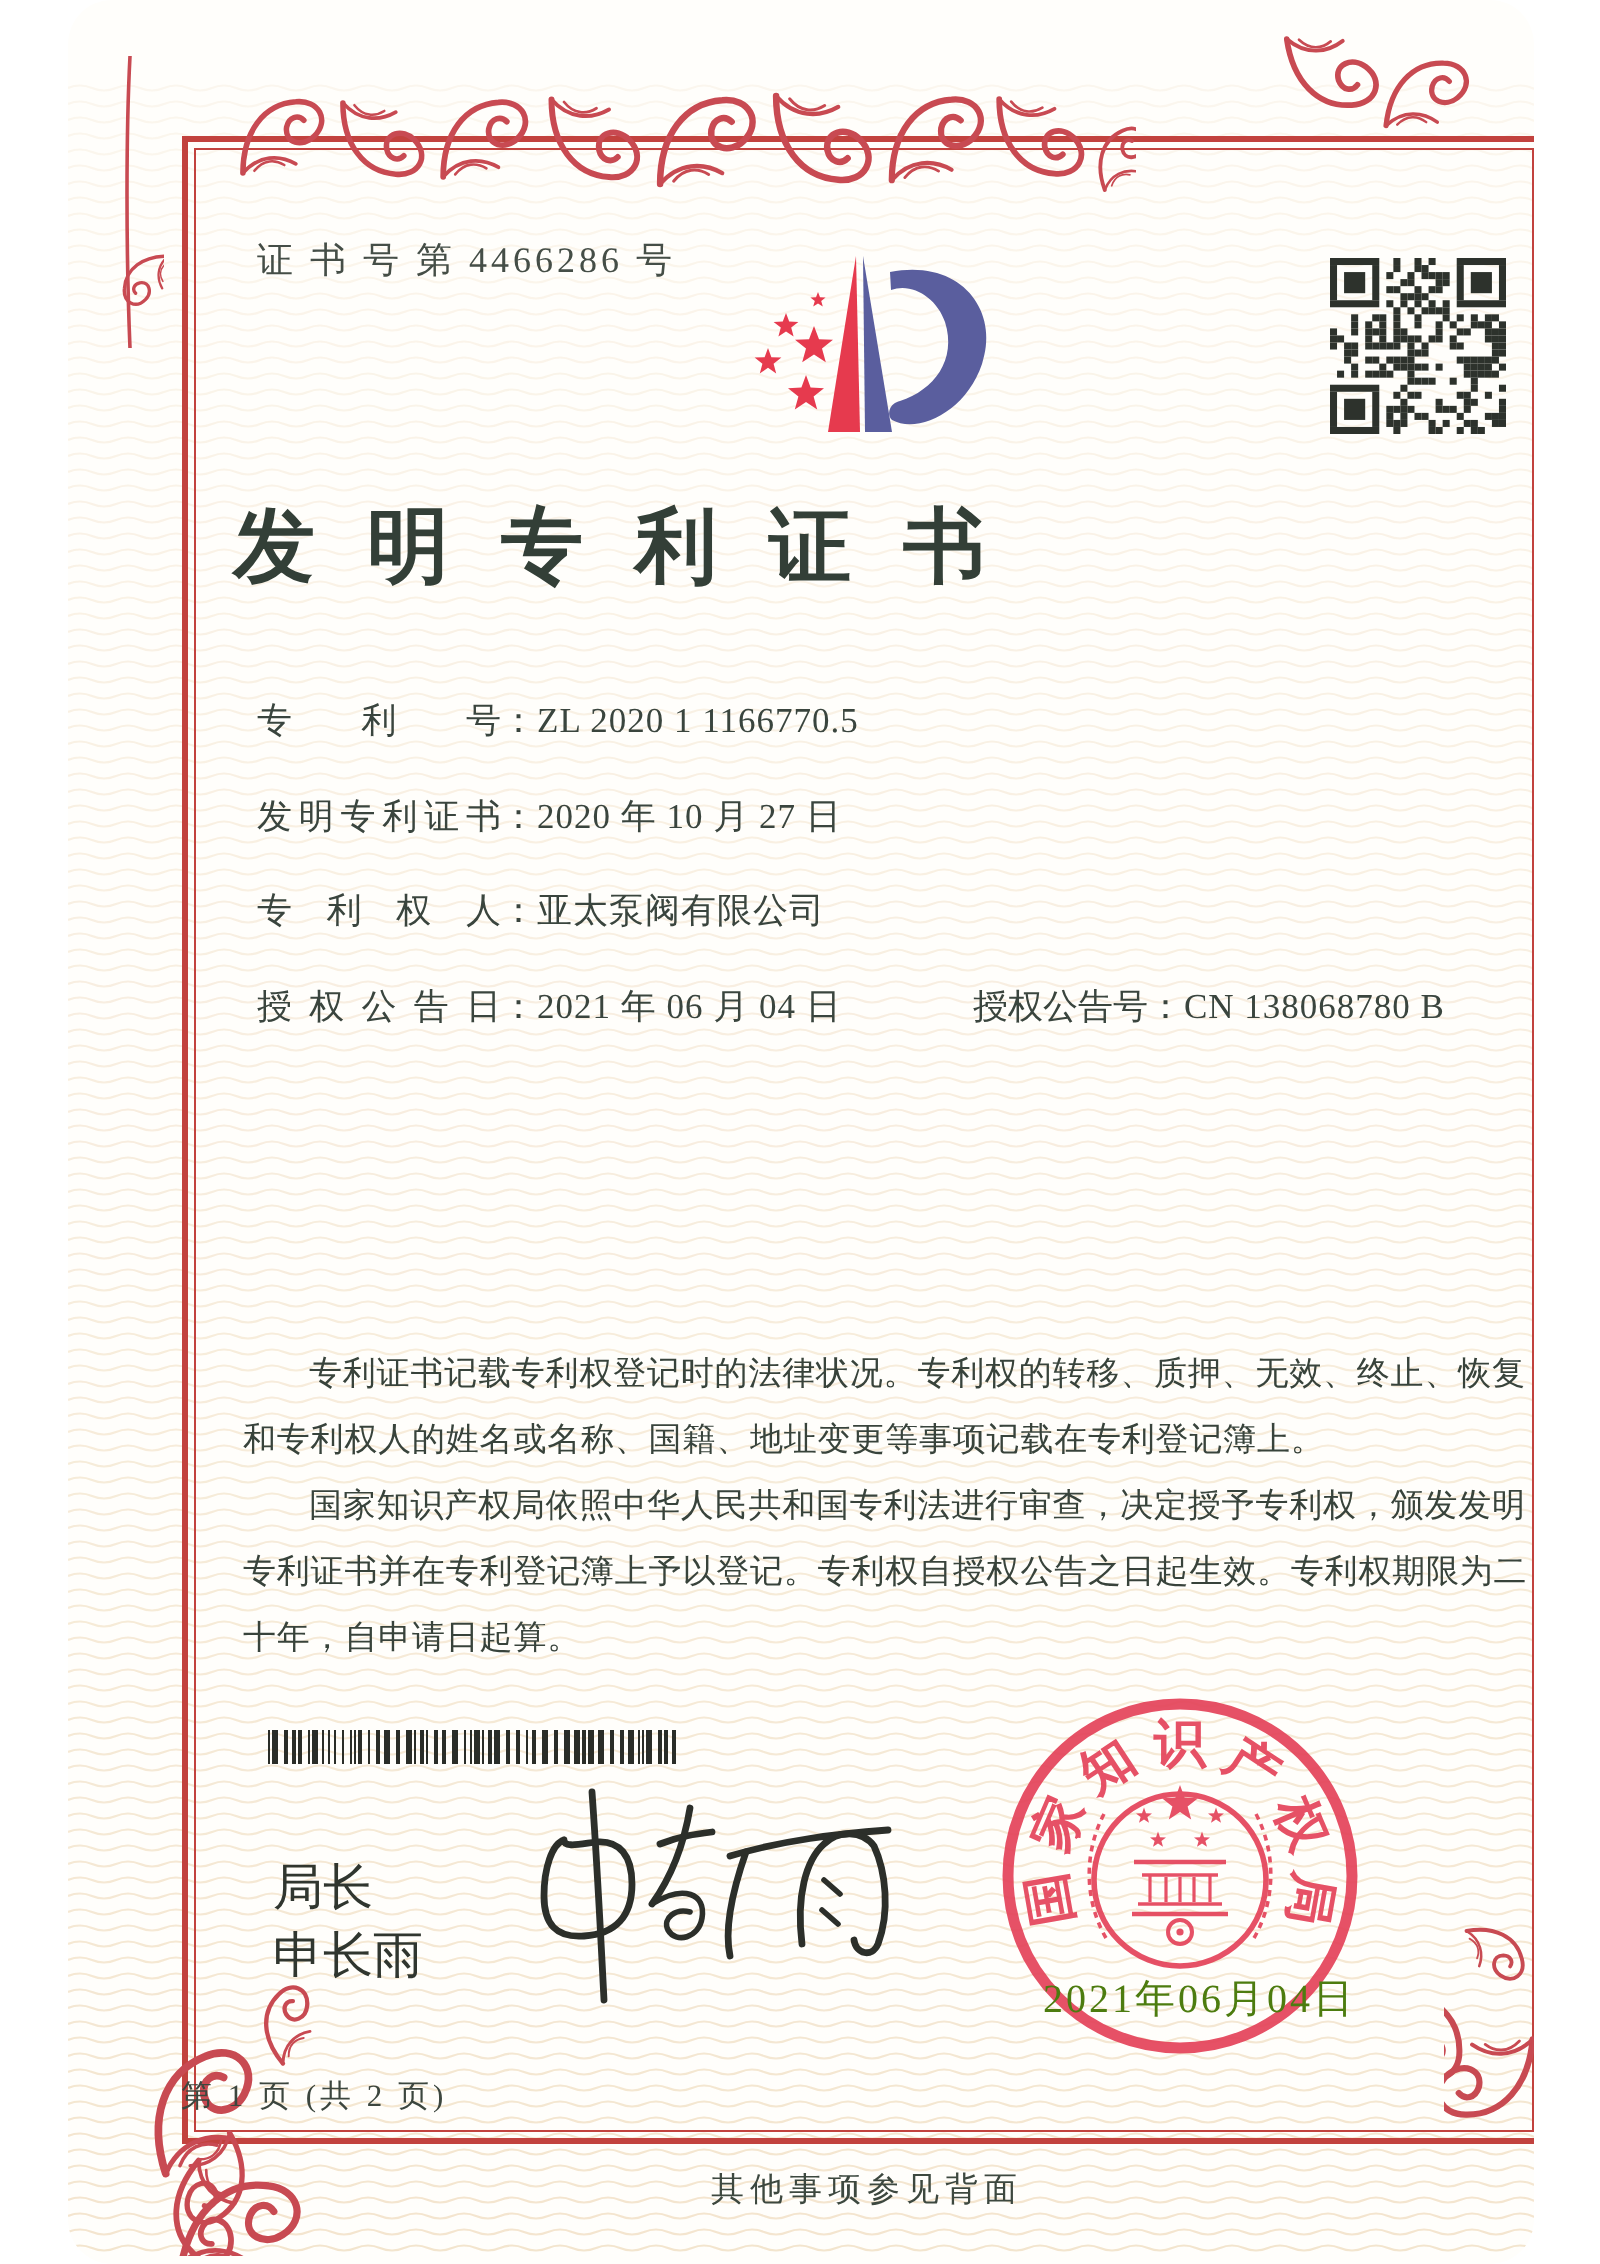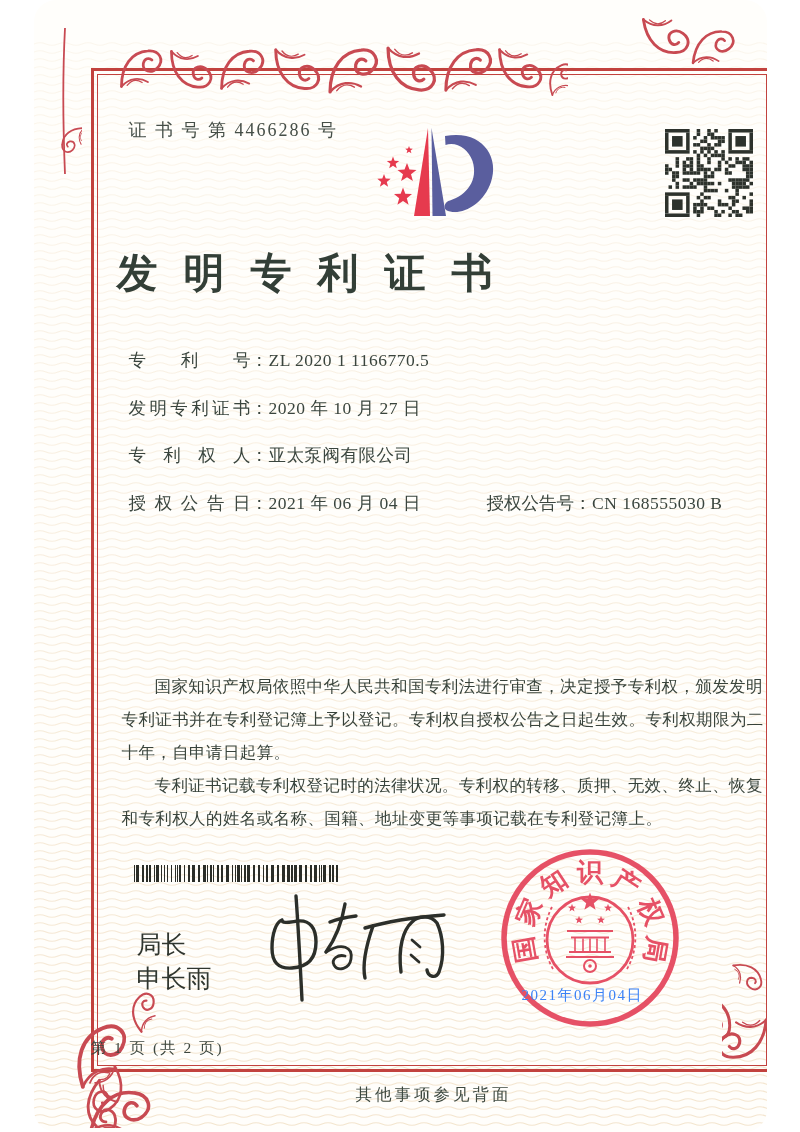--- a/index.html
+++ b/index.html
@@ -21,21 +21,21 @@
   }
   .fields{position:absolute;left:95px;top:348px;width:648px;font-size:17.5px;}
   .frow{position:relative;height:47.5px;white-space:nowrap;}
   .flabel{display:inline-block;width:122px;text-align:justify;text-align-last:justify;vertical-align:top;}
   .fcolon{display:inline-block;width:18px;}
   .fvalue{letter-spacing:.5px;}
   .fsecond{position:absolute;left:358px;top:0;}
   .paras{position:absolute;left:88px;top:670px;width:654px;font-size:16.5px;line-height:33px;color:#38433b;}
   .paras p{margin:0;text-indent:2em;letter-spacing:.4px;}
   .director{position:absolute;left:103px;top:928px;font-size:25px;line-height:34px;color:#30362f;}
-  .seal-date{position:absolute;left:488px;top:986px;width:180px;font-size:15px;letter-spacing:1.5px;color:#3b82f6;z-index:6;font-family:"Liberation Serif","DejaVu Serif",serif;}
+  .seal-date{position:absolute;left:488px;top:986px;width:180px;font-size:20px;letter-spacing:1.5px;color:#4d7c0f;z-index:6;font-family:"Liberation Serif","DejaVu Serif",serif;}
   .page-info{position:absolute;left:57px;top:1038px;width:682px;text-align:left;font-size:15.5px;letter-spacing:2px;color:#3c463e;}
   .back-note{position:absolute;left:0;top:1084px;width:800px;text-align:center;font-size:16.5px;letter-spacing:3px;color:#3d483f;}
   #sealSvg{z-index:5;}
   #signatureSvg,#barcodeSvg,#qrSvg,#logoSvg{z-index:4;}
 </style>
 </head>
 <body>
 
 <div class="page">
 
@@ -463,28 +463,28 @@
     </div>
     <div class="frow">
       <span class="flabel">发明专利证书</span><span class="fcolon">：</span><span class="fvalue">2020 年 10 月 27 日</span>
     </div>
     <div class="frow">
       <span class="flabel">专利权人</span><span class="fcolon">：</span><span class="fvalue">亚太泵阀有限公司</span>
     </div>
     <div class="frow">
       <span class="flabel">授权公告日</span><span class="fcolon">：</span><span class="fvalue">2021 年 06 月 04 日</span>
       <span class="fsecond">
-        <span>授权公告号</span><span class="fcolon">：</span><span class="fvalue">CN 168555030 B</span>
+        <span>授权公告号</span><span class="fcolon">：</span><span class="fvalue">CN 138068780 B</span>
       </span>
     </div>
   </div>
 
   <div class="paras">
+    <p>专利证书记载专利权登记时的法律状况。专利权的转移、质押、无效、终止、恢复和专利权人的姓名或名称、国籍、地址变更等事项记载在专利登记簿上。</p>
     <p>国家知识产权局依照中华人民共和国专利法进行审查，决定授予专利权，颁发发明专利证书并在专利登记簿上予以登记。专利权自授权公告之日起生效。专利权期限为二十年，自申请日起算。</p>
-    <p>专利证书记载专利权登记时的法律状况。专利权的转移、质押、无效、终止、恢复和专利权人的姓名或名称、国籍、地址变更等事项记载在专利登记簿上。</p>
   </div>
 
   <svg id="barcodeSvg" class="abs" style="left:100px;top:865px;" width="204" height="17" viewBox="0 0 204 17">
       <rect x="0" y="0" width="1" height="17" fill="#2a2d28"></rect>
       <rect x="2" y="0" width="3" height="17" fill="#2a2d28"></rect>
       <rect x="8" y="0" width="2" height="17" fill="#2a2d28"></rect>
       <rect x="12" y="0" width="2" height="17" fill="#2a2d28"></rect>
       <rect x="15" y="0" width="2" height="17" fill="#2a2d28"></rect>
       <rect x="20" y="0" width="1" height="17" fill="#2a2d28"></rect>
       <rect x="22" y="0" width="3" height="17" fill="#2a2d28"></rect>

